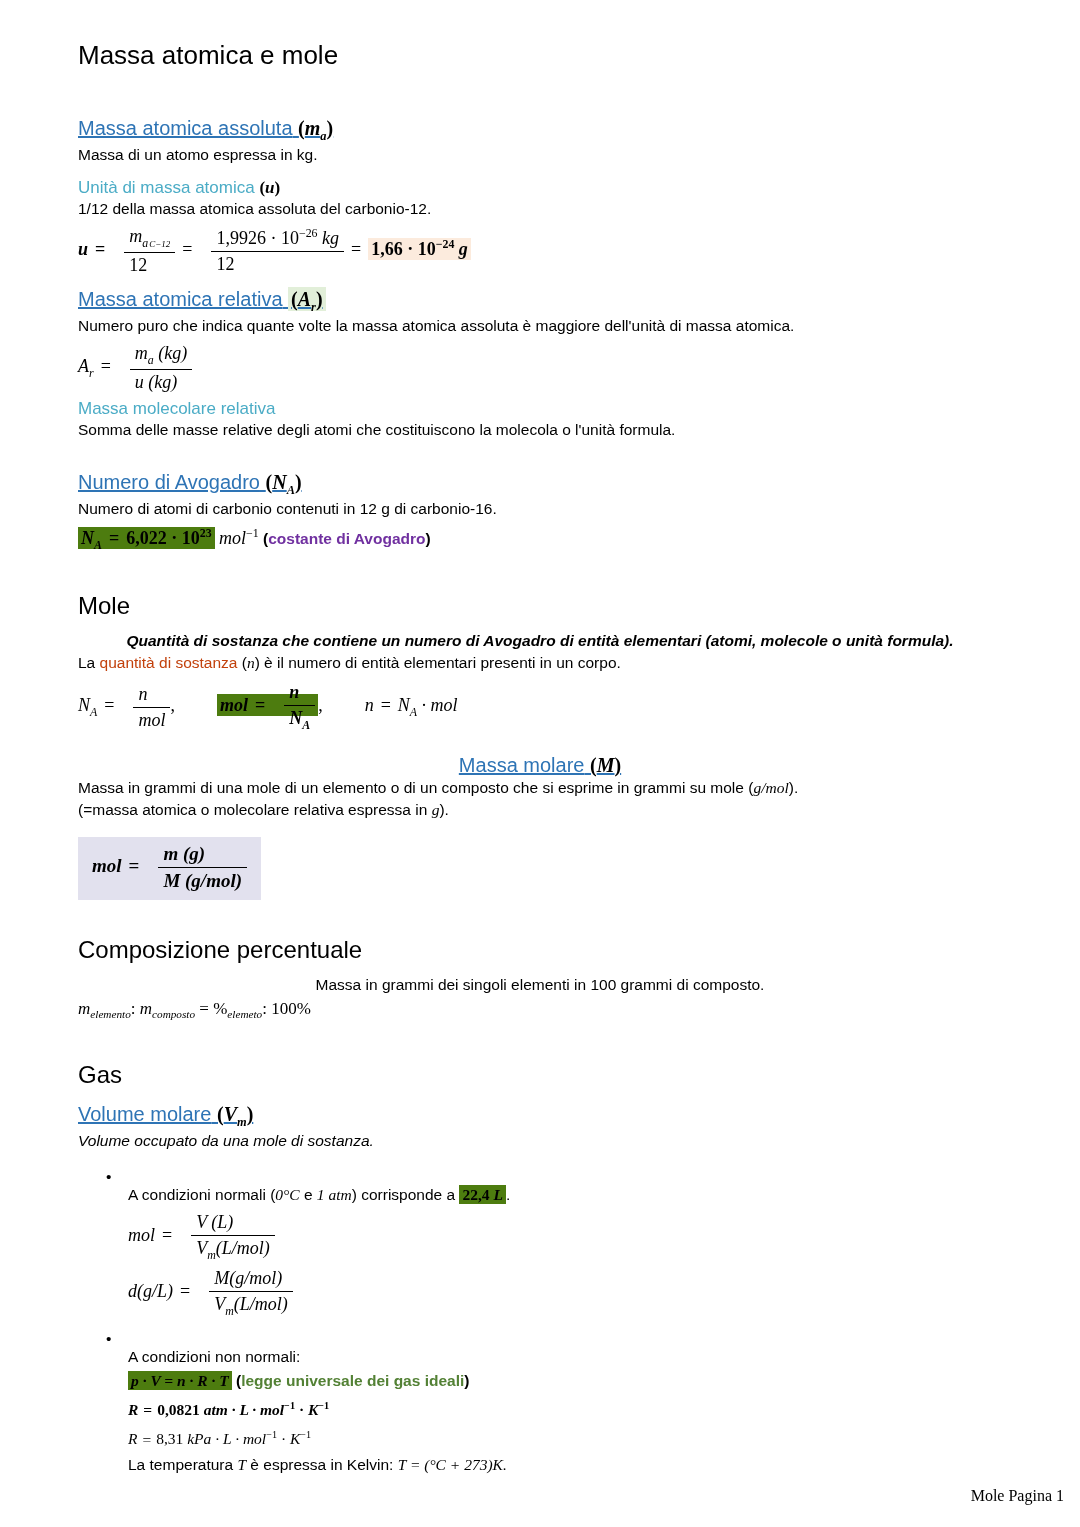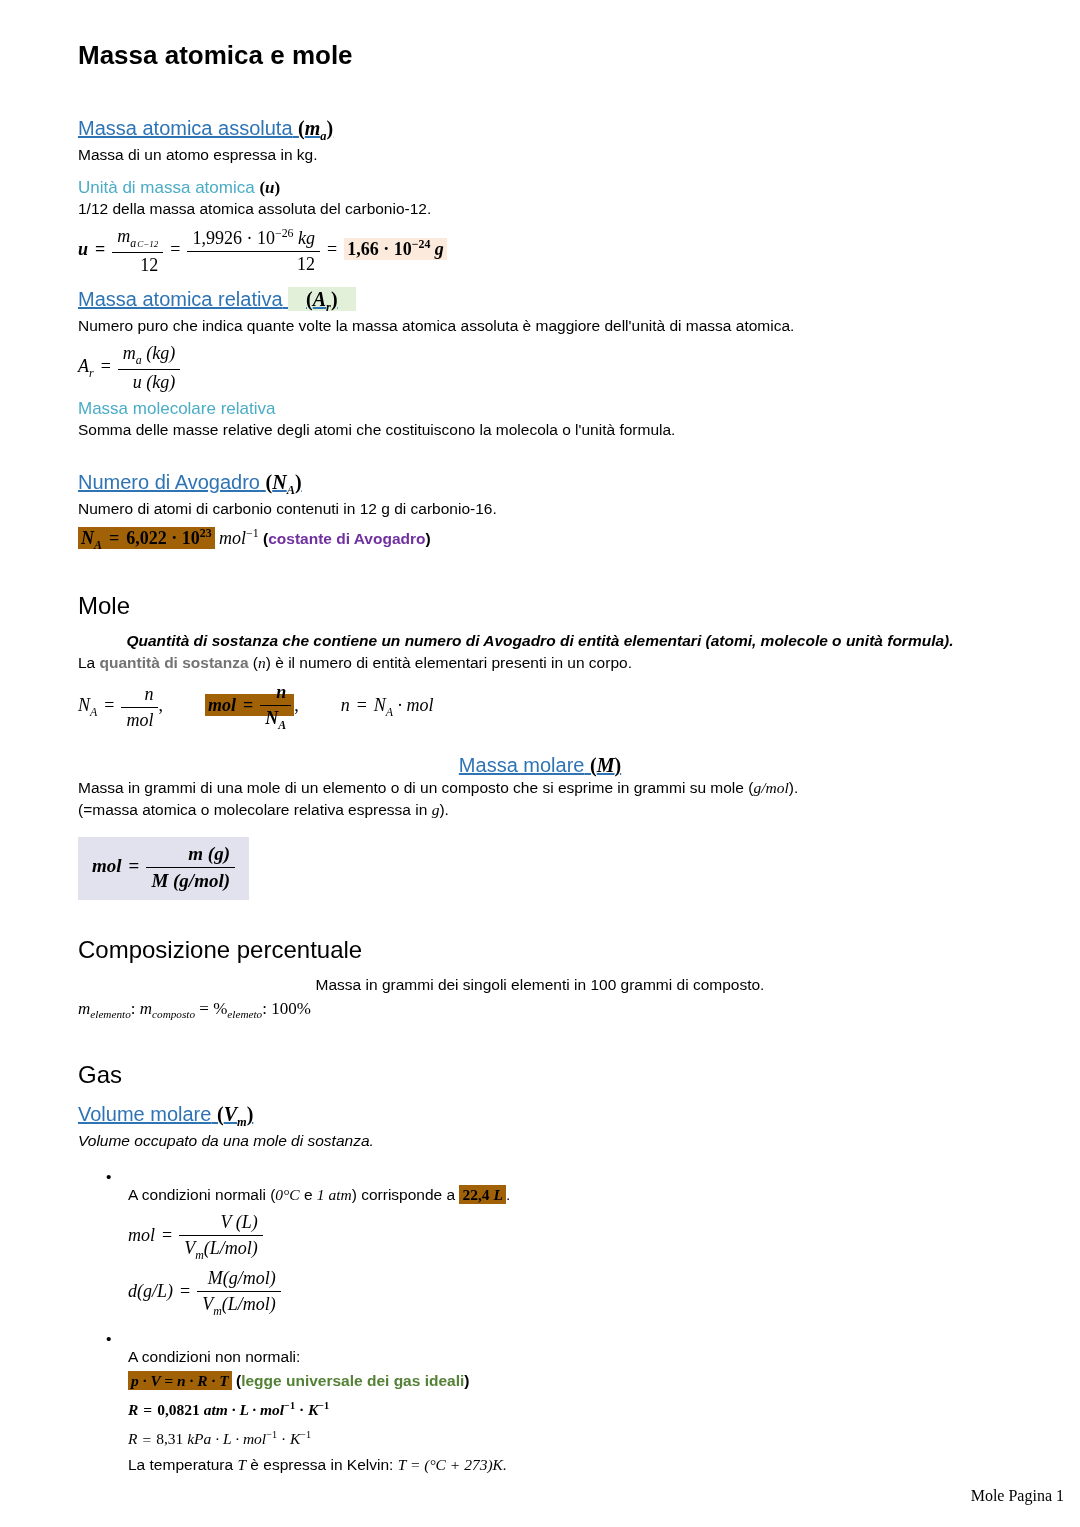--- a/index.html
+++ b/index.html
@@ -1,48 +1,48 @@
 <!DOCTYPE html>
 <html lang="it"><head>
 <meta charset="utf-8">
 <style>
   html,body{margin:0;padding:0;background:#ffffff;}
   .page{position:relative;width:1080px;height:1527px;box-sizing:border-box;background:#fff;
         padding:30px 78px 0;font-family:"Liberation Sans","DejaVu Sans",sans-serif;
         font-size:15.5px;color:#000;overflow:hidden;}
-  .title{font-size:26px;font-weight:700;margin:10px 0 0;}
+  .title{font-size:26px;font-weight:400;margin:10px 0 0;}
   .h1b{font-size:24px;font-weight:400;margin:0;}
   .h2{font-size:20px;font-weight:400;color:#2e74b5;margin:0;text-decoration:underline;}
   .h3{font-size:17px;font-weight:400;color:#4bacc6;margin:0;}
   .p{margin:0;line-height:22px;}
   .bi{font-weight:bold;font-style:italic;}
   .it{font-style:italic;}
   .b{font-weight:bold;}
-  .blueb{color:#737373;font-weight:bold;}
+  .blueb{color:#c2410c;font-weight:normal;}
   .purple{color:#7030a0;font-weight:bold;}
   .green{color:#538135;font-weight:bold;}
   
   .hm{font-family:"Liberation Serif","DejaVu Serif",serif;font-weight:bold;color:#000;}
   .hm .v{font-style:italic;}
   .hm sub{font-style:italic;font-size:62%;}
   .ms{font-family:"Liberation Serif","DejaVu Serif",serif;}
   .mi{font-family:"Liberation Serif","DejaVu Serif",serif;font-style:italic;}
   .formula{font-family:"Liberation Serif","DejaVu Serif",serif;font-size:18px;margin:6px 0;line-height:1.25;}
   .formula .v,.v{font-style:italic;}
   .up{font-style:normal;}
   .eq{font-style:normal;margin:0 7px;}
-  .frac{display:inline-block;vertical-align:middle;text-align:right;line-height:1.15;}
+  .frac{display:inline-block;vertical-align:middle;text-align:left;line-height:1.15;margin-left:12px;}
   .fn{display:block;padding:0 5px 2px;border-bottom:1.4px solid #000;}
   .fd{display:block;padding:2px 5px 0;}
   sub{font-size:66%;}
   sup{font-size:66%;}
   .sub2{font-size:50%;vertical-align:-0.55em;margin-left:1px;}
   
-  .hl{background:#a16207;padding:1px 3px;}
-  .hlg{background:#e2efd9;padding:1px 18px;}
+  .hl{background:#4d7c0f;padding:1px 3px;}
+  .hlg{background:#e2efd9;padding:1px 3px;}
   .hlp{background:#fcebdd;padding:1px 3px;}
   .molbox{display:inline-block;background:#e2e1ee;padding:6px 14px 8px;
           font-family:"Liberation Serif","DejaVu Serif",serif;font-size:19px;font-weight:bold;}
   
   .bullet{display:flex;margin:0;}
   .dot{width:22px;margin-left:28px;flex:none;}
   .btext{flex:1;line-height:22px;margin-top:16px;}
   .indent{margin-left:50px;}
   .gasline{margin:0;line-height:25px;}
   .footer{position:absolute;left:0;right:16px;bottom:22px;text-align:right;

